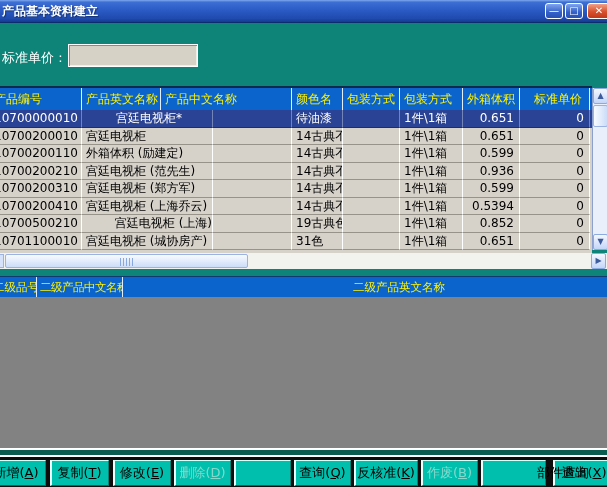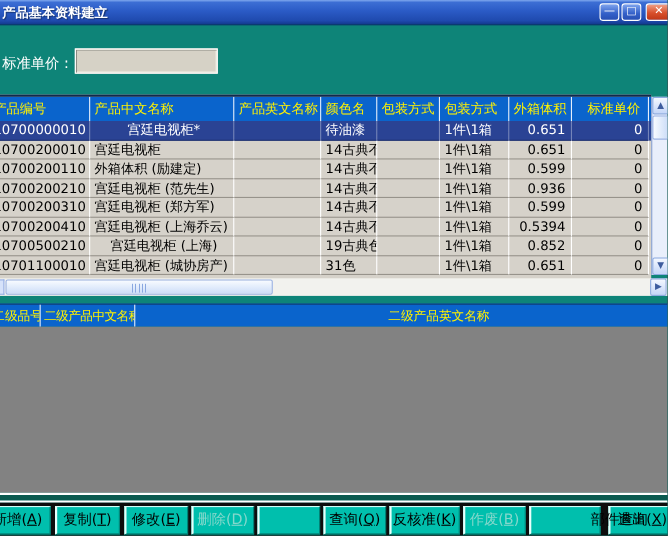--- a/index.html
+++ b/index.html
@@ -133,22 +133,22 @@
         <span class="glyph">✕</span>
       </div>
   </div>
 
   <span class="field-label">标准单价 :</span>
   <input class="field-input" readonly="" value="" style="">
 
   <div class="grid">
     <div class="ghead" id="ghead">
         <div class="cell" style="width: 92px; text-align: left; padding-left: 4px;">产品编号</div>
+        <div class="cell" style="width: 79px; text-align: left; padding-left: 4px;">产品英文名称</div>
         <div class="cell" style="width: 131px; text-align: left; padding-left: 4px;">产品中文名称</div>
-        <div class="cell" style="width: 79px; text-align: left; padding-left: 4px;">产品英文名称</div>
         <div class="cell" style="width: 51px; text-align: left; padding-left: 4px;">颜色名</div>
         <div class="cell" style="width: 57px; text-align: left; padding-left: 4px;">包装方式</div>
         <div class="cell" style="width: 63px; text-align: left; padding-left: 4px;">包装方式</div>
         <div class="cell" style="width: 57px; text-align: left; padding-left: 4px;">外箱体积</div>
         <div class="cell" style="width: 70px; text-align: right; padding-right: 7px;">标准单价</div>
       </div>
     <div id="gbody">
         <div class="grow selected">
           <div class="cell" style="width: 92px; text-align: left; padding-left: 4px;">10700000010</div>
           <div class="cell" style="width: 131px; text-align: center; padding-left: 4px;">宫廷电视柜*</div>
@@ -204,21 +204,21 @@
           <div class="cell" style="width: 131px; text-align: left; padding-left: 4px;">宫廷电视柜 (上海乔云)</div>
           <div class="cell" style="width: 79px; text-align: left; padding-left: 4px;"></div>
           <div class="cell" style="width: 51px; text-align: left; padding-left: 4px;">14古典不</div>
           <div class="cell" style="width: 57px; text-align: left; padding-left: 4px;"></div>
           <div class="cell" style="width: 63px; text-align: left; padding-left: 4px;">1件\1箱</div>
           <div class="cell" style="width: 57px; text-align: right; padding-right: 5px;">0.5394</div>
           <div class="cell" style="width: 70px; text-align: right; padding-right: 5px;">0</div>
         </div>
         <div class="grow">
           <div class="cell" style="width: 92px; text-align: left; padding-left: 4px;">10700500210</div>
-          <div class="cell" style="width: 131px; text-align: center; padding-left: 4px;">宫廷电视柜 (上海)</div>
+          <div class="cell" style="width: 131px; text-align: right; padding-left: 4px;">宫廷电视柜 (上海)</div>
           <div class="cell" style="width: 79px; text-align: left; padding-left: 4px;"></div>
           <div class="cell" style="width: 51px; text-align: left; padding-left: 4px;">19古典色</div>
           <div class="cell" style="width: 57px; text-align: left; padding-left: 4px;"></div>
           <div class="cell" style="width: 63px; text-align: left; padding-left: 4px;">1件\1箱</div>
           <div class="cell" style="width: 57px; text-align: right; padding-right: 5px;">0.852</div>
           <div class="cell" style="width: 70px; text-align: right; padding-right: 5px;">0</div>
         </div>
         <div class="grow">
           <div class="cell" style="width: 92px; text-align: left; padding-left: 4px;">10701100010</div>
           <div class="cell" style="width: 131px; text-align: left; padding-left: 4px;">宫廷电视柜 (城协房产)</div>

